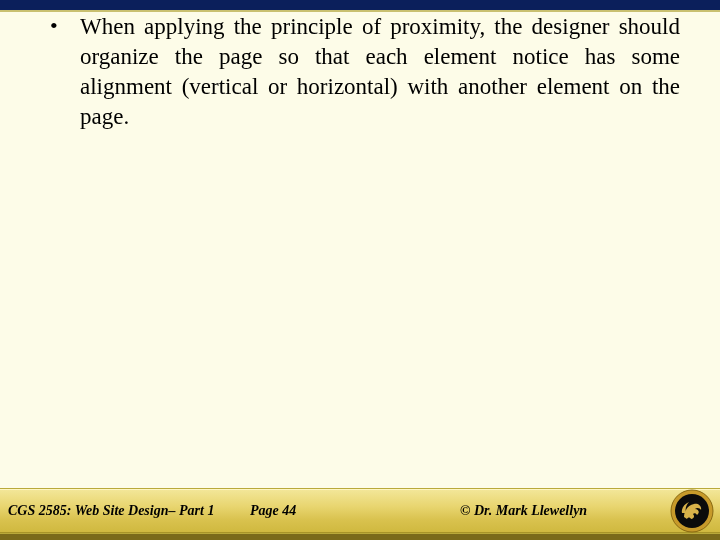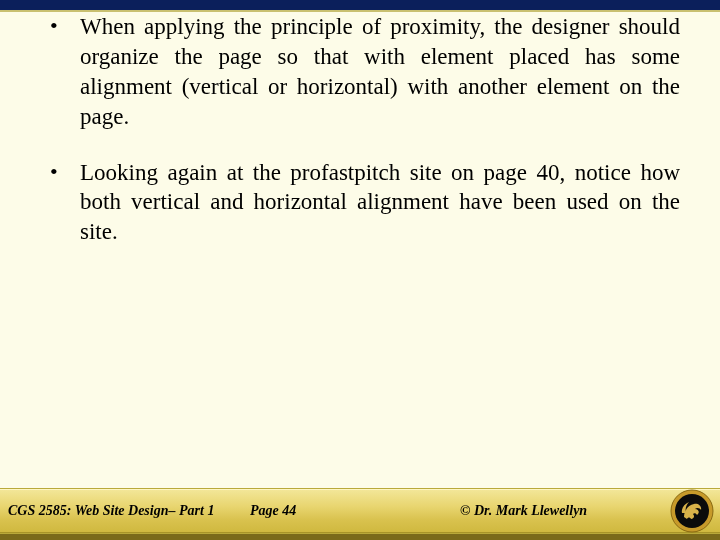--- a/index.html
+++ b/index.html
@@ -97,22 +97,21 @@
 </style>
 </head>
 <body>
 
 <div class="slide">
   <div class="top-bar"></div>
 
 
   <div class="body">
     <ul class="bullets">
-      <li>When applying the principle of proximity, the designer should organize the page so that with element placed has some alignment (vertical or horizontal) with another element on the page.</li>
-      <li>Looking again at the profastpitch site on page 40, notice how both vertical and horizontal alignment have been used on the site.</li>
+      <li>When applying the principle of proximity, the designer should organize the page so that each element notice has some alignment (vertical or horizontal) with another element on the page.</li>
     </ul>
   </div>
 
   <div class="footer">
     <div class="left">CGS 2585: Web Site Design– Part 1</div>
     <div class="center">Page 44</div>
     <div class="right">© Dr. Mark Llewellyn</div>
     <div class="logo">
       <svg viewBox="0 0 44 44" width="44" height="44">
         <circle cx="22" cy="22" r="21" fill="#c79a2a" stroke="#8a6a12" stroke-width="1"></circle>

